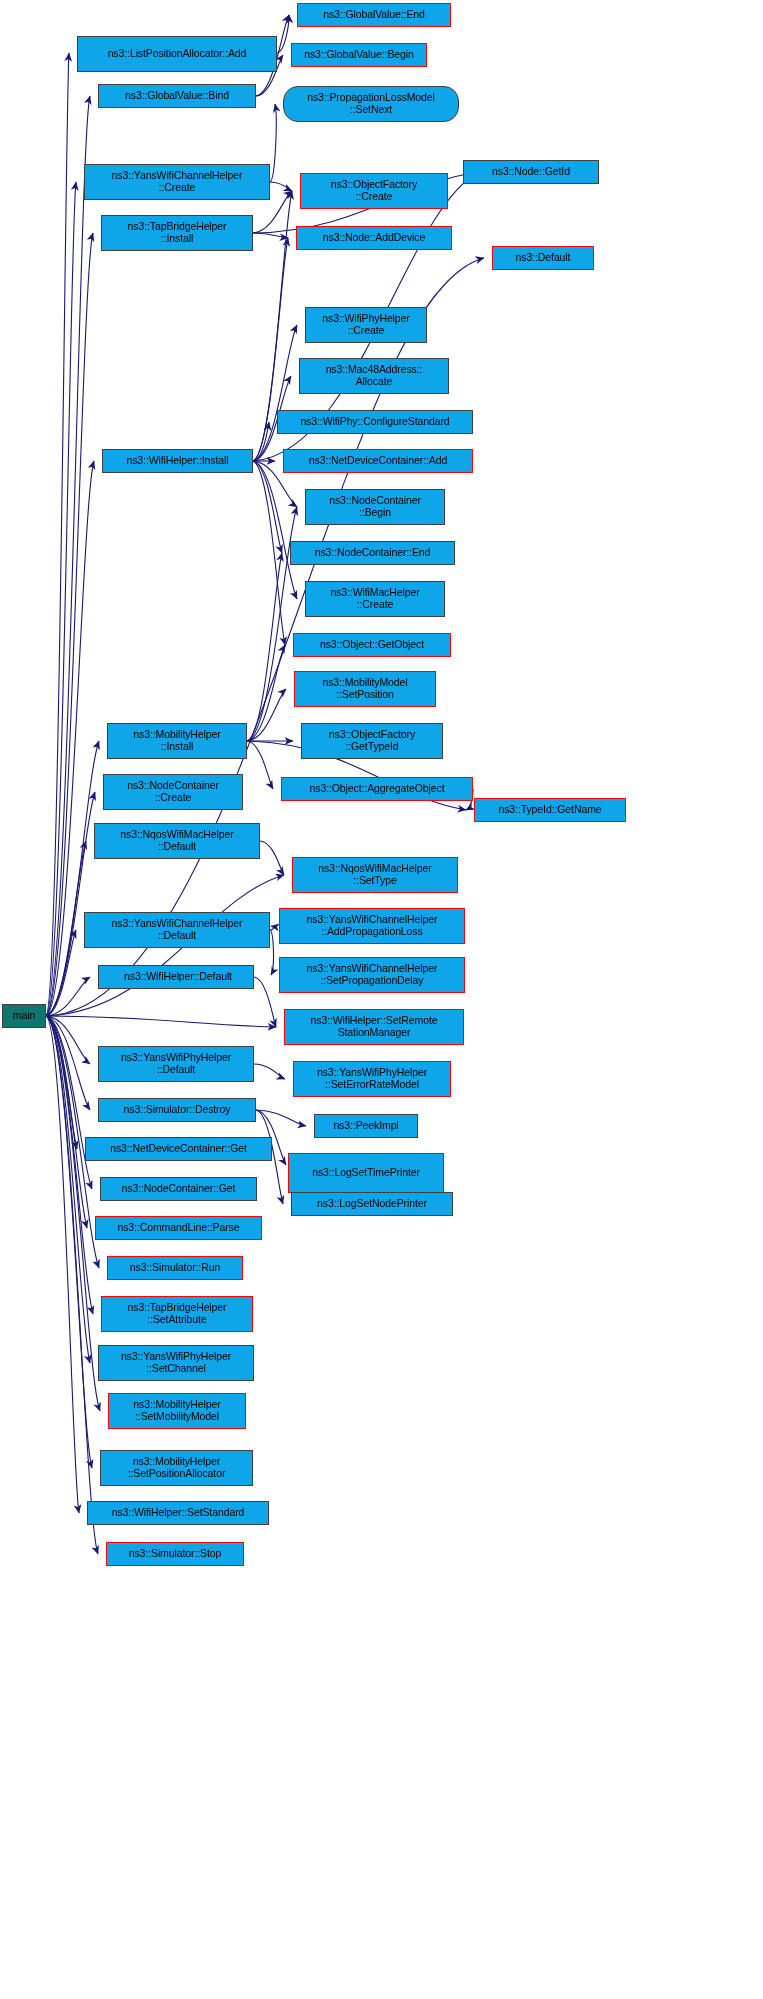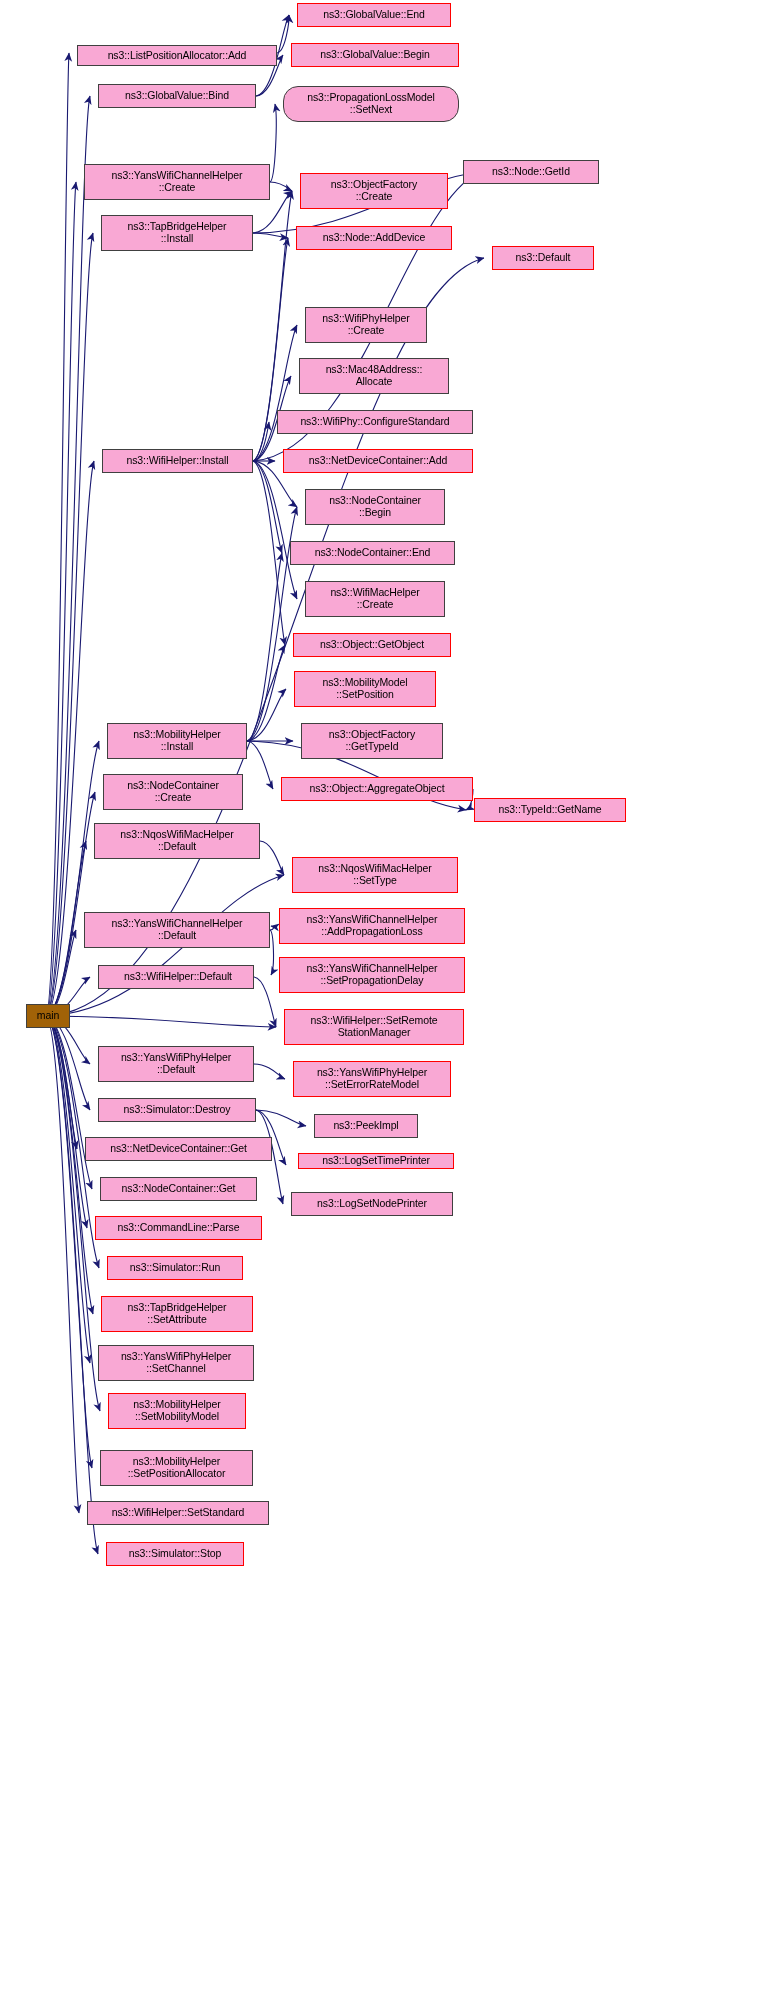--- a/index.html
+++ b/index.html
@@ -24,37 +24,36 @@
     height: 1999px;
     pointer-events: none;
   }
   .node {
     position: absolute;
     box-sizing: border-box;
     display: flex;
     align-items: center;
     justify-content: center;
     text-align: center;
-    background: #f9a8d4;
+    background: #0ea5e9;
     border: 1px solid #404040;
     color: #000000;
     font-size: 10.5px;
     line-height: 11.8px;
     letter-spacing: -0.1px;
     padding: 0 3px;
     white-space: pre-line;
     z-index: 5;
   }
   .node.red {
     border-color: #ff0000;
   }
   .node.root {
-    background: #a16207;
+    background: #0f766e;
     border-color: #404040;
-    margin-left: 24px;
   }
 </style>
 </head>
 <body>
 
 <div id="canvas">
   <svg id="edges" viewBox="0 0 763 1999">
     <defs>
       <marker id="ah" markerWidth="9" markerHeight="9" refX="8.4" refY="4.5" orient="auto" markerUnits="userSpaceOnUse">
         <path d="M0,0.6 L9,4.5 L0,8.4 L2.4,4.5 Z" fill="#191970"></path>
@@ -118,24 +117,24 @@
         <path d="M270,930 C273.6,931.35 275.2,967.575 271,975" marker-end="url(#ah)"></path>
         <path d="M254,977 C267.05,978.5 272.85,1018.75 276,1027" marker-end="url(#ah)"></path>
         <path d="M254,1064 C271.1,1064.45 278.7,1076.525 285,1079" marker-end="url(#ah)"></path>
         <path d="M256,1110 C281.65,1110.48 293.05,1123.36 306,1126" marker-end="url(#ah)"></path>
         <path d="M256,1110 C272.65,1111.65 280.05,1155.925 286,1165" marker-end="url(#ah)"></path>
         <path d="M256,1110 C271.3,1112.82 278.1,1188.49 283,1204" marker-end="url(#ah)"></path>
       </g>
   </svg>
   <div id="node-layer">
       <div class="node root" style="left: 2px; top: 1004px; width: 44px; height: 24px;">main</div>
-      <div class="node" style="left: 77px; top: 45px; width: 200px; height: 21px;">ns3::ListPositionAllocator::Add</div>
+      <div class="node" style="left: 77px; top: 36px; width: 200px; height: 36px;">ns3::ListPositionAllocator::Add</div>
       <div class="node" style="left: 98px; top: 84px; width: 158px; height: 24px;">ns3::GlobalValue::Bind</div>
       <div class="node red" style="left: 297px; top: 3px; width: 154px; height: 24px;">ns3::GlobalValue::End</div>
-      <div class="node red" style="left: 291px; top: 43px; width: 168px; height: 24px;">ns3::GlobalValue::Begin</div>
+      <div class="node red" style="left: 291px; top: 43px; width: 136px; height: 24px;">ns3::GlobalValue::Begin</div>
       <div class="node" style="left: 283px; top: 86px; width: 176px; height: 36px; border-radius: 15px;">ns3::PropagationLossModel
 ::SetNext</div>
       <div class="node" style="left: 84px; top: 164px; width: 186px; height: 36px;">ns3::YansWifiChannelHelper
 ::Create</div>
       <div class="node" style="left: 101px; top: 215px; width: 152px; height: 36px;">ns3::TapBridgeHelper
 ::Install</div>
       <div class="node red" style="left: 300px; top: 173px; width: 148px; height: 36px;">ns3::ObjectFactory
 ::Create</div>
       <div class="node red" style="left: 296px; top: 226px; width: 156px; height: 24px;">ns3::Node::AddDevice</div>
       <div class="node" style="left: 463px; top: 160px; width: 136px; height: 24px; text-align: right;">ns3::Node::GetId</div>
@@ -175,21 +174,21 @@
 ::SetPropagationDelay</div>
       <div class="node" style="left: 98px; top: 965px; width: 156px; height: 24px; padding-left: 7px;">ns3::WifiHelper::Default</div>
       <div class="node red" style="left: 284px; top: 1009px; width: 180px; height: 36px;">ns3::WifiHelper::SetRemote
 StationManager</div>
       <div class="node" style="left: 98px; top: 1046px; width: 156px; height: 36px;">ns3::YansWifiPhyHelper
 ::Default</div>
       <div class="node red" style="left: 293px; top: 1061px; width: 158px; height: 36px;">ns3::YansWifiPhyHelper
 ::SetErrorRateModel</div>
       <div class="node" style="left: 98px; top: 1098px; width: 158px; height: 24px;">ns3::Simulator::Destroy</div>
       <div class="node" style="left: 314px; top: 1114px; width: 104px; height: 24px;">ns3::PeekImpl</div>
-      <div class="node red" style="left: 298px; top: 1153px; width: 156px; height: 16px;">ns3::LogSetTimePrinter</div>
+      <div class="node red" style="left: 288px; top: 1153px; width: 156px; height: 40px;">ns3::LogSetTimePrinter</div>
       <div class="node" style="left: 291px; top: 1192px; width: 162px; height: 24px;">ns3::LogSetNodePrinter</div>
       <div class="node" style="left: 85px; top: 1137px; width: 187px; height: 24px;">ns3::NetDeviceContainer::Get</div>
       <div class="node" style="left: 100px; top: 1177px; width: 157px; height: 24px;">ns3::NodeContainer::Get</div>
       <div class="node red" style="left: 95px; top: 1216px; width: 167px; height: 24px;">ns3::CommandLine::Parse</div>
       <div class="node red" style="left: 107px; top: 1256px; width: 136px; height: 24px;">ns3::Simulator::Run</div>
       <div class="node red" style="left: 101px; top: 1296px; width: 152px; height: 36px;">ns3::TapBridgeHelper
 ::SetAttribute</div>
       <div class="node" style="left: 98px; top: 1345px; width: 156px; height: 36px;">ns3::YansWifiPhyHelper
 ::SetChannel</div>
       <div class="node red" style="left: 108px; top: 1393px; width: 138px; height: 36px;">ns3::MobilityHelper

